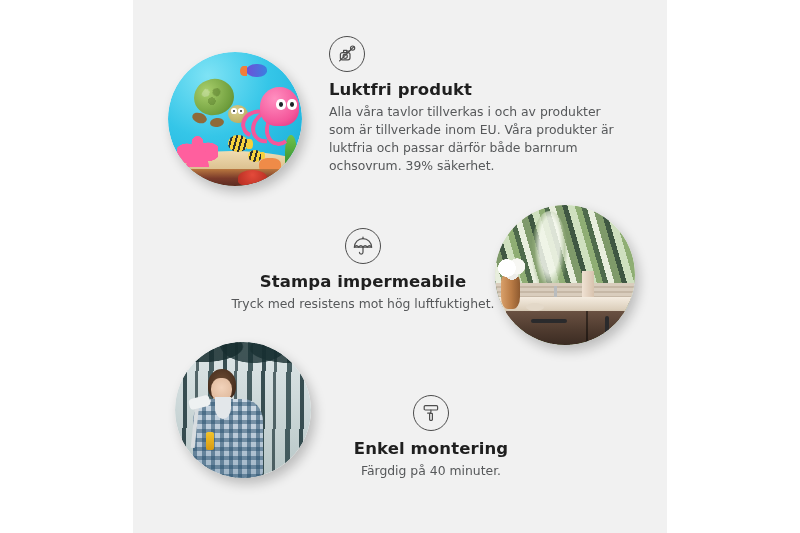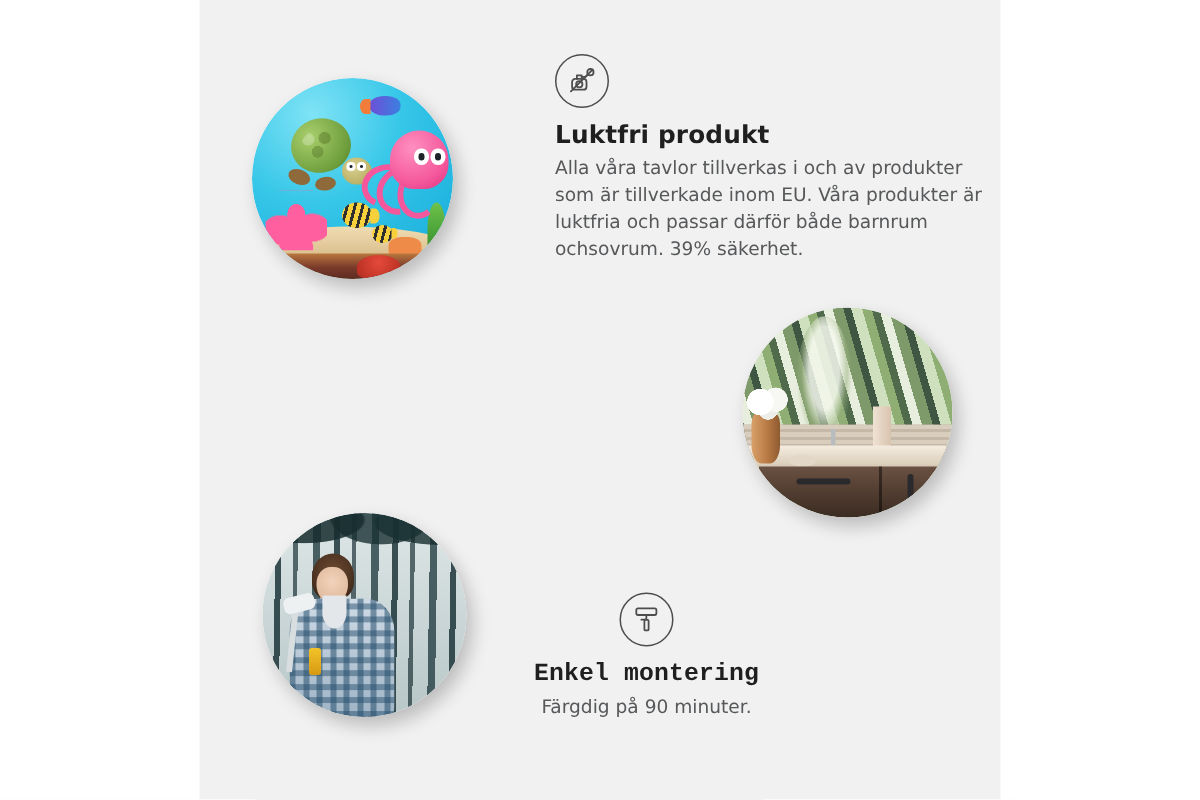--- a/index.html
+++ b/index.html
@@ -303,29 +303,29 @@
     letter-spacing: .1px;
   }
   .feature p {
     margin: 0;
     font-size: 12.4px;
     line-height: 1.45;
     color: #56585a;
   }
 
   
-  #feature-odourless { left: 196px; top: 36px; width: 296px; text-align: left; margin-left: 41px; }
+  #feature-odourless { left: 196px; top: 36px; width: 296px; text-align: left; }
   
   #feature-waterproof { left: 60px; top: 228px; width: 340px; text-align: center; }
   #feature-waterproof .icon-badge { margin: 0 auto; }
   
   #feature-assembly { left: 178px; top: 395px; width: 240px; text-align: center; }
   #feature-assembly .icon-badge { margin: 0 auto; }
   #feature-waterproof h3 { font-size: 16.5px; }
-  #feature-assembly h3 { font-size: 16.5px; font-family: Liberation Mono, monospace; }
+  #feature-assembly h3 { font-size: 16.5px; }
   #feature-waterproof p, #feature-assembly p { font-size: 12.4px; }
 </style>
 </head>
 <body>
 
 <div class="page">
   <div class="content-area">
 
     <div class="circle-img" id="circle-sea">
       <div class="circle-inner">
@@ -368,20 +368,32 @@
           <path d="M11.8 9.2h2.6l1.6-1.6"></path>
           <circle cx="17.6" cy="6.1" r="2.1"></circle>
           <circle cx="10.2" cy="14.2" r="2.1"></circle>
           <line x1="4.6" y1="18.9" x2="18.9" y2="4.6"></line>
         </svg>
       </div>
       <h3>Luktfri produkt</h3>
       <p>Alla våra tavlor tillverkas i och av produkter som är tillverkade inom EU. Våra produkter är luktfria och passar därför både barnrum ochsovrum. 39% säkerhet.</p>
     </div>
 
+    <div class="feature" id="feature-waterproof">
+      <div class="icon-badge">
+        <svg width="24" height="24" viewBox="0 0 24 24" fill="none" stroke="#4d4d4d" stroke-width="1.2" stroke-linecap="round" stroke-linejoin="round">
+          <path d="M3.4 13.2a8.6 8.6 0 0 1 17.2 0z"></path>
+          <path d="M3.4 13.2c1.4-2.1 2.9-2.1 4.3 0 1.4-2.1 2.9-2.1 4.3 0 1.4-2.1 2.9-2.1 4.3 0 1.4-2.1 2.9-2.1 4.3 0"></path>
+          <line x1="12" y1="4.6" x2="12" y2="3.1"></line>
+          <path d="M12 13.2v5.1a1.8 1.8 0 0 1-3.6 0"></path>
+        </svg>
+      </div>
+      <h3>Stampa impermeabile</h3>
+      <p>Tryck med resistens mot hög luftfuktighet.</p>
+    </div>
 
     <div class="circle-img" id="circle-bath">
       <div class="circle-inner">
         <div class="bath-wall"></div>
         <div class="bath-backsplash"></div>
         <div class="bath-faucet"></div>
         <div class="bath-bottle"></div>
         <div class="bath-counter"></div>
         <div class="bath-soap"></div>
         <div class="bath-vase"></div>
@@ -414,17 +426,17 @@
 
     <div class="feature" id="feature-assembly">
       <div class="icon-badge">
         <svg width="24" height="24" viewBox="0 0 24 24" fill="none" stroke="#4d4d4d" stroke-width="1.2" stroke-linecap="round" stroke-linejoin="round">
           <rect x="5.2" y="4.6" width="13.4" height="4.4" rx="1.1"></rect>
           <path d="M11.9 9v2.1a1 1 0 0 1-1 1H8.6"></path>
           <rect x="10.6" y="12.3" width="2.8" height="7" rx="0.7"></rect>
         </svg>
       </div>
       <h3>Enkel montering</h3>
-      <p>Färgdig på 90 minuter.</p>
+      <p>Färgdig på 40 minuter.</p>
     </div>
 
   </div>
 </div>
 
 </body></html>

